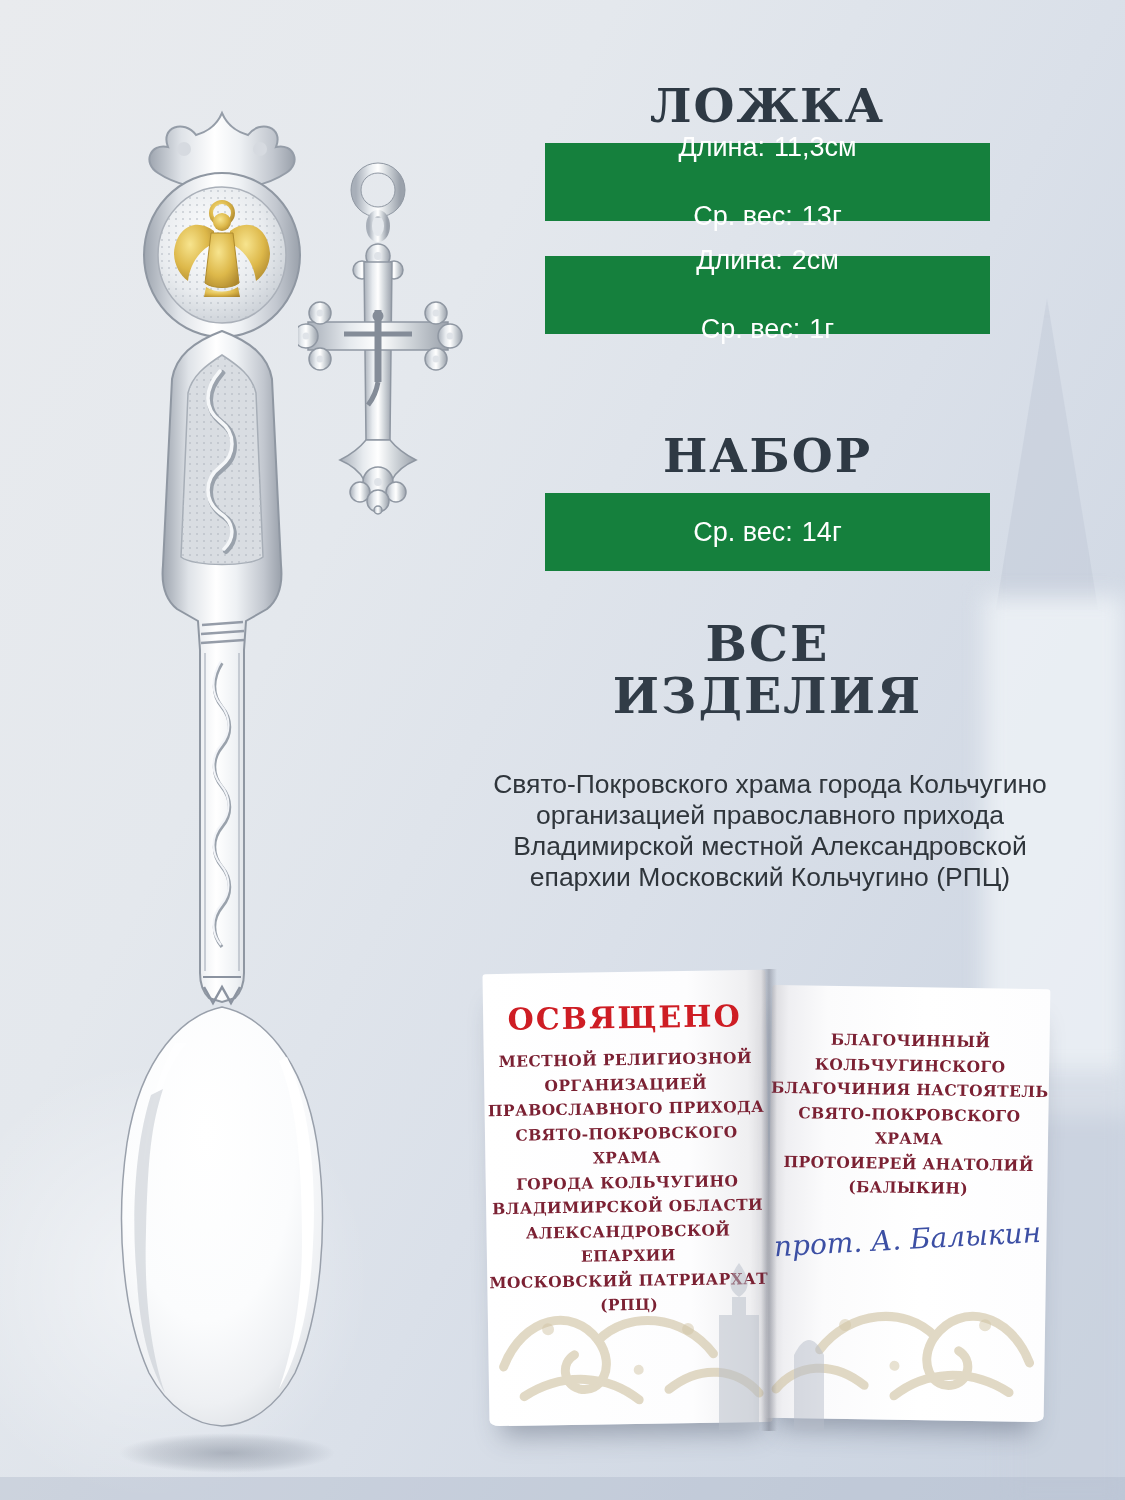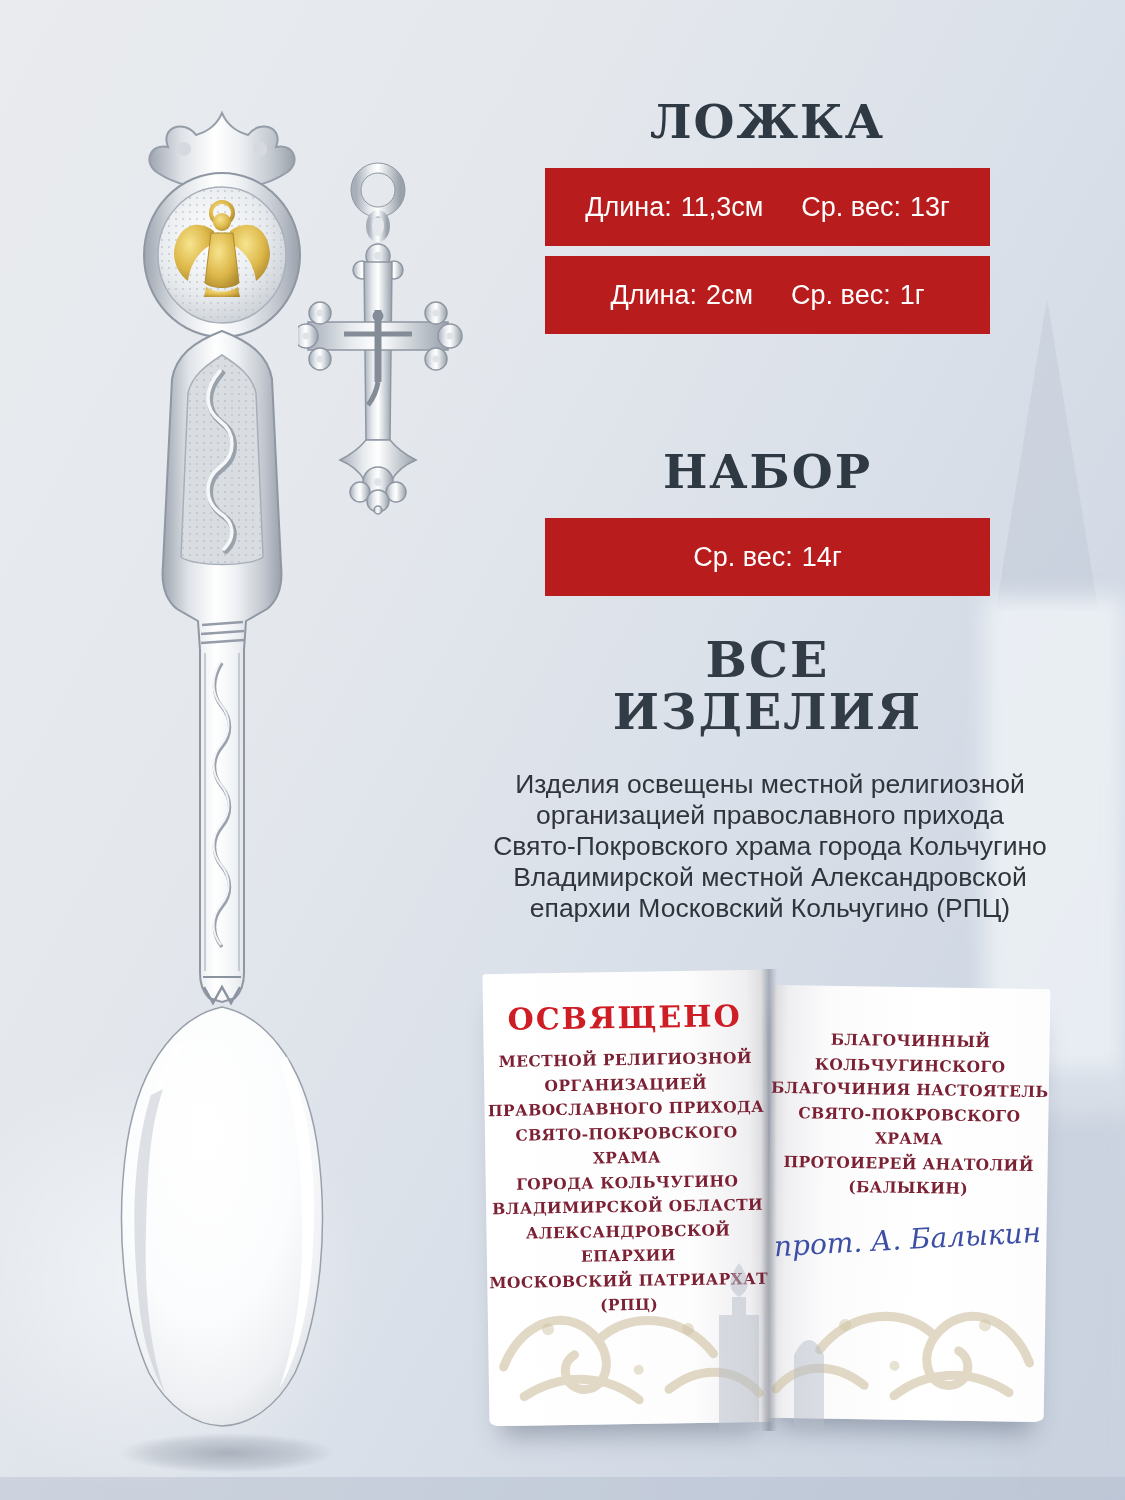--- a/index.html
+++ b/index.html
@@ -13,31 +13,31 @@
   .ghost-spire{left:986px;top:298px;width:122px;height:312px;
     background:rgba(193,201,215,.5);clip-path:polygon(50% 0%,92% 100%,8% 100%);filter:blur(9px);}
   .ghost-body{left:984px;top:596px;width:141px;height:520px;background:rgba(240,243,247,.78);filter:blur(11px);}
   .ghost-tower{left:1006px;top:1070px;width:119px;height:430px;background:rgba(203,210,223,.55);filter:blur(10px);}
   .ghost-glow{left:-60px;top:1060px;width:430px;height:440px;
     background:radial-gradient(closest-side,rgba(255,255,255,.55),rgba(255,255,255,0));}
   .bottom-band{left:0;top:1477px;width:1125px;height:23px;background:rgba(170,181,199,.38);}
   
   .spec{left:545px;width:445px;text-align:center;}
   .spec h2{
-    margin:16px;font-family:"DejaVu Serif","Liberation Serif",serif;font-weight:700;
+    margin:0;font-family:"DejaVu Serif","Liberation Serif",serif;font-weight:700;
     font-size:47px;line-height:60px;letter-spacing:2px;color:#2e3944;}
   .bar{
-    margin-top:7px;height:78px;background:#b91c1c;
-    display:flex;align-items:center;justify-content:center;gap:38px;}
+    margin-top:7px;height:78px;background:#15803d;
+    display:flex;align-items:center;justify-content:center;gap:38px;flex-direction:column;}
   .pair{display:flex;gap:9px;align-items:baseline;font-size:27px;color:#ffffff;}
   .pair .lbl{font-weight:400;}
   .pair .val{font-weight:400;}
   
   .allheading{left:545px;top:618px;width:445px;text-align:center;
-    font-family:"DejaVu Serif","Liberation Serif",serif;color:#313c47;font-weight:700;margin-top:16px;}
+    font-family:"DejaVu Serif","Liberation Serif",serif;color:#313c47;font-weight:700;}
   .allheading .l1{font-size:49px;line-height:52px;letter-spacing:2px;}
   .allheading .l2{font-size:61px;line-height:60px;letter-spacing:2px;}
   .para{left:455px;top:769px;width:630px;text-align:center;
     font-size:26.5px;line-height:31px;color:#2f353b;}
   
   .booklet{left:478px;top:963px;width:582px;height:520px;}
   .page{position:absolute;border-radius:3px;
     box-shadow:0 22px 26px -12px rgba(55,65,88,.38);}
   .page.left{left:8px;top:9px;width:283px;height:452px;transform:rotate(-.9deg);
     background:linear-gradient(to right,#ffffff 0%,#fdfdfe 72%,#efeff1 93%,#d9d9dd 100%);
@@ -256,23 +256,22 @@
       <span class="val">14г</span>
     </span>
   </div>
 </section>
 
 <div class="abs allheading">
   <div class="l1">ВСЕ ИЗДЕЛИЯ</div>
 </div>
 
 <div class="abs para">
-  <div>Изделия освещены местной религиозной</div>
+  <div>Свято-Покровского храма города Кольчугино</div>
   <div>организацией православного прихода</div>
-  <div>Свято-Покровского храма города Кольчугино</div>
   <div>Владимирской местной Александровской</div>
   <div>епархии Московский Кольчугино (РПЦ)</div>
 </div>
 
 <div class="abs booklet">
 
   <div class="page left">
     <div class="pageclip">
       <svg class="wm" viewBox="0 0 283 150">
         <g fill="none" stroke="#d2c5a6" stroke-width="9" opacity=".65" stroke-linecap="round">

